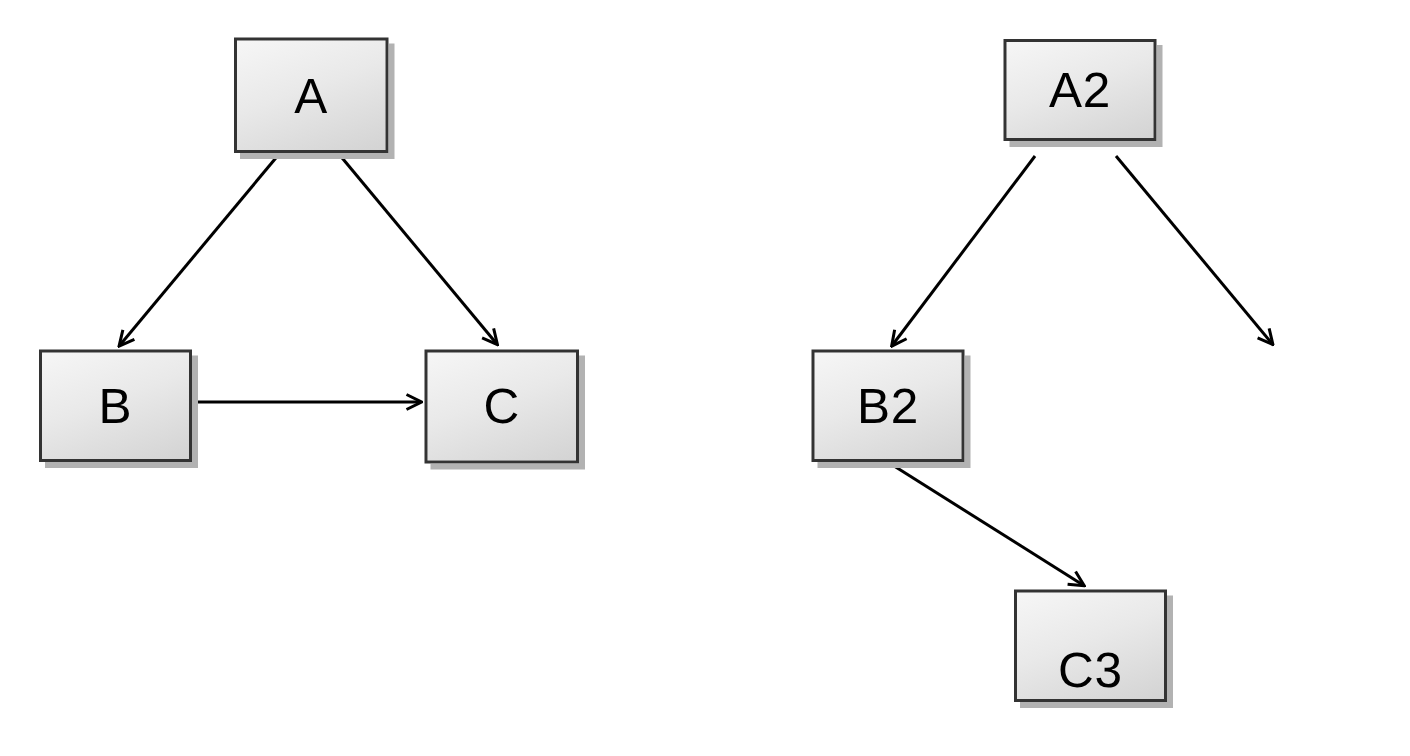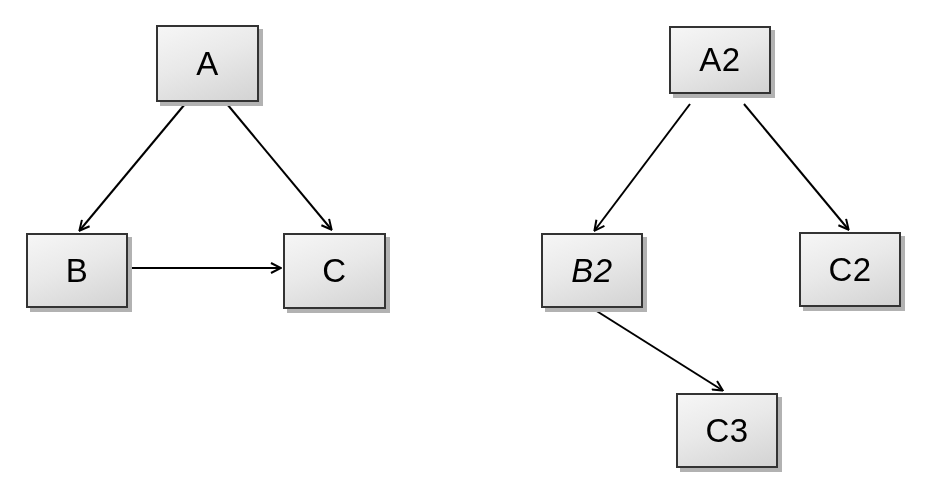--- a/index.html
+++ b/index.html
@@ -32,23 +32,23 @@
     align-items: center;
     justify-content: center;
     font-size: 33px;
     color: #000000;
     letter-spacing: 0.5px;
   }
   .node-a  { left: 156px; top: 25px;  width: 103px; height: 77px; }
   .node-b  { left: 26px;  top: 233px; width: 102px; height: 75px; }
   .node-c  { left: 283px; top: 233px; width: 103px; height: 76px; }
   .node-a2 { left: 669px; top: 26px;  width: 102px; height: 68px; }
-  .node-b2 { left: 541px; top: 233px; width: 102px; height: 75px; font-style: italic; }
+  .node-b2 { left: 541px; top: 233px; width: 102px; height: 75px; }
   .node-c2 { left: 799px; top: 232px; width: 102px; height: 75px; }
-  .node-c3 { left: 676px; top: 393px; width: 102px; height: 75px; }
+  .node-c3 { left: 676px; top: 393px; width: 102px; height: 75px; align-items: flex-end; }
 </style>
 </head>
 <body>
 
 <div class="canvas">
 
   <svg class="edges" width="940" height="504" viewBox="0 0 940 504" xmlns="http://www.w3.org/2000/svg">
     <defs>
       <marker id="arrowhead" viewBox="0 0 12 12" markerWidth="12" markerHeight="12" refX="10" refY="6" orient="auto" markerUnits="userSpaceOnUse">
         <path d="M1,1 L11,6 L1,11" fill="none" stroke="#000000" stroke-width="2"></path>
@@ -73,20 +73,17 @@
   <div class="node node-c">
     <span>C</span>
   </div>
 
   <div class="node node-a2">
     <span>A2</span>
   </div>
   <div class="node node-b2">
     <span>B2</span>
   </div>
-  <div class="node node-c2">
-    <span>C2</span>
-  </div>
   <div class="node node-c3">
     <span>C3</span>
   </div>
 
 </div>
 
 </body></html>

